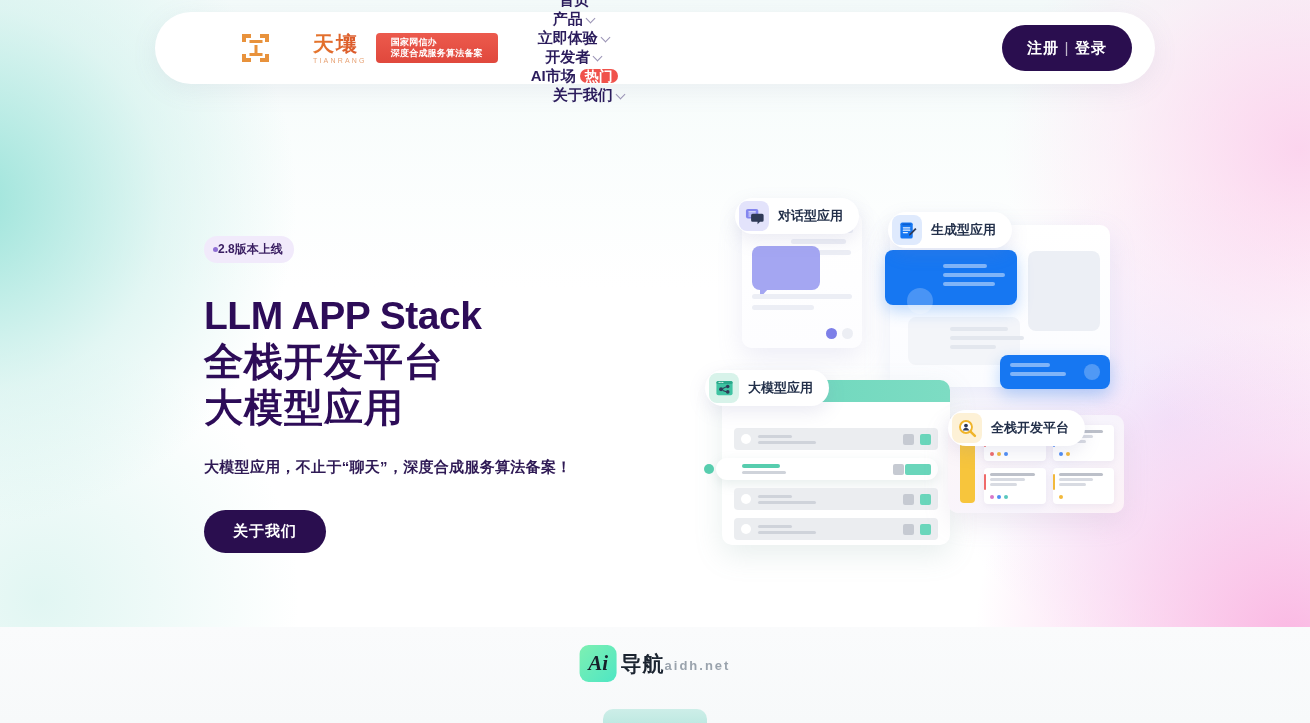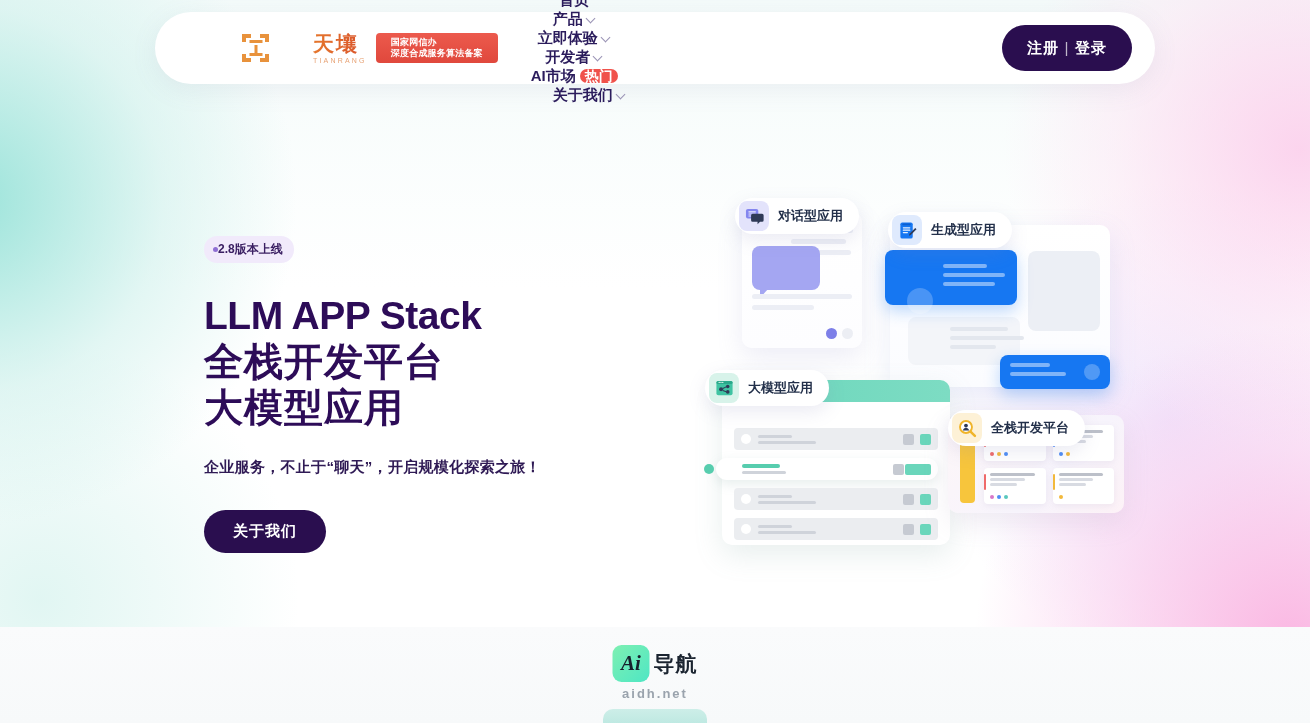--- a/index.html
+++ b/index.html
@@ -254,21 +254,21 @@
   .p-search { left: 248px; top: 230px; }
 
   .ic-chat { background:#e3e3fb; }
   .ic-gen  { background:#dfeafd; }
   .ic-flow { background:#d8f3ea; }
   .ic-search { background:#fdf1d6; }
 
   
   .watermark {
     position:absolute; left:50%; transform:translateX(-50%);
-    top: 645px; display:flex; flex-direction:column; align-items:center;
+    top: 645px; display:flex; flex-direction:row; align-items:center;
   }
   .wm-row { display:flex; align-items:center; gap:4px; }
   .wm-ai {
     width:37px; height:37px; border-radius:9px;
     background: linear-gradient(135deg,#7ef0b2 0%, #4ee6c4 100%);
     display:flex; align-items:center; justify-content:center;
     font-size:21px; font-style:italic; font-weight:700; color:#17202b;
     font-family:"Liberation Serif", serif;
   }
   .wm-cn { font-size:21px; font-weight:700; color:#1b2430; letter-spacing:1px; }
@@ -347,21 +347,21 @@
     <span class="ver-dot"></span>
     <span>2.8版本上线</span>
   </div>
 
   <h1 class="h1">
     <div>LLM APP Stack</div>
     <div class="cn">全栈开发平台</div>
     <div class="cn">大模型应用</div>
   </h1>
 
-  <div class="sub">企业服务，不止于“聊天”，开启规模化探索之旅！</div>
+  <div class="sub">大模型应用，不止于“聊天”，深度合成服务算法备案！</div>
 
   <button class="cta">关于我们</button>
 </div>
 
 <div class="illus">
 
   <div class="card chat-card">
     <div class="chat-lines">
       <div class="ln" style="width:100%"></div>
       <div class="ln" style="width:88%"></div>

